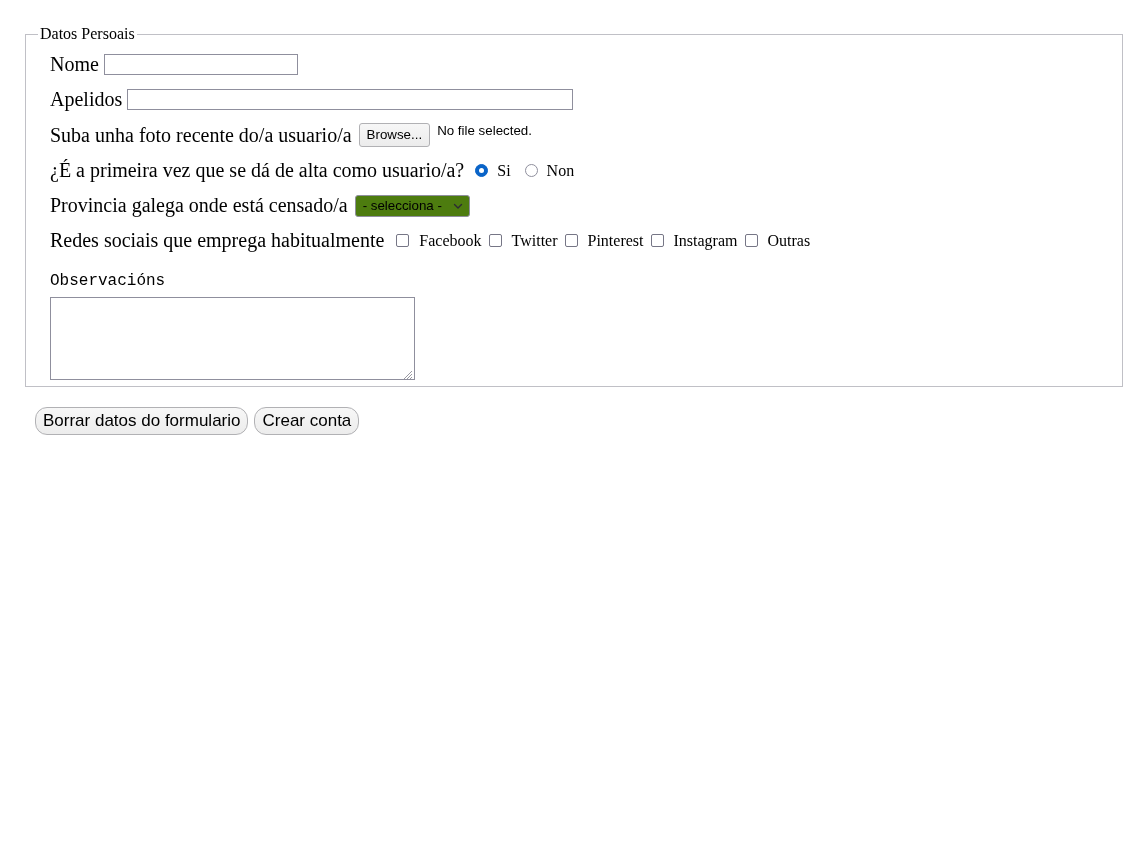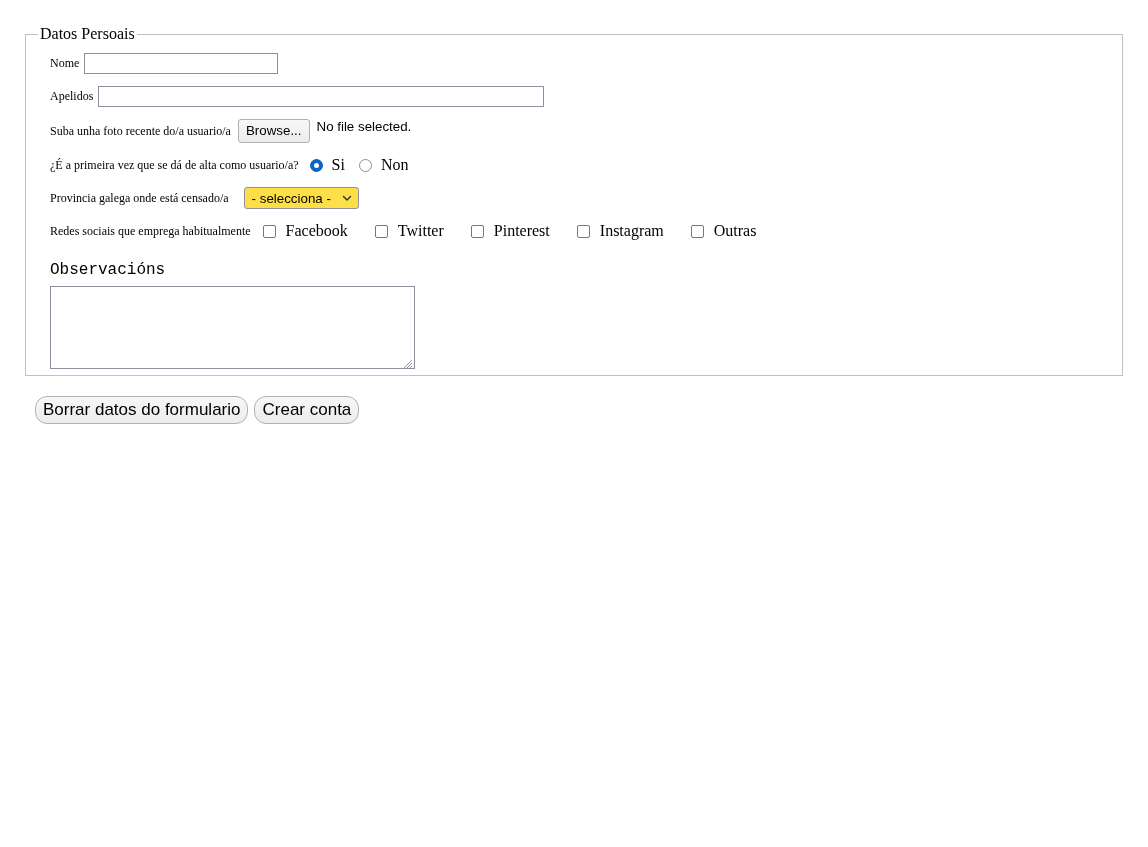--- a/index.html
+++ b/index.html
@@ -47,21 +47,21 @@
   .row {
     display: flex;
     align-items: center;
     padding: 0 0 0 22px;
     min-height: 20px;
     margin-top: 12px;
   }
   .row:first-of-type { margin-top: 10px; }
   .row .lbl {
     font-family: "Liberation Serif", "DejaVu Serif", serif;
-    font-size: 12px;
+    font-size: 20px;
     color: #000;
     white-space: nowrap;
   }
 
   
   input.txt {
     font-family: "Liberation Sans", "DejaVu Sans", sans-serif;
     font-size: 13.333px;
     color: #000;
     background: #ffffff;
@@ -147,43 +147,43 @@
   }
 
   
   .select {
     display: inline-flex;
     align-items: center;
     justify-content: space-between;
     font-family: "Liberation Sans", "DejaVu Sans", sans-serif;
     font-size: 13.333px;
     color: #000;
-    background: #fde047;
+    background: #4d7c0f;
     border: 1px solid #8f8f9d;
     border-radius: 3px;
     padding: 2px 5px 2px 7px;
-    margin-left: 15px;
+    margin-left: 7px;
     height: 22px;
     box-sizing: border-box;
     min-width: 107px;
     cursor: default;
   }
   .select .chev {
     margin-left: 10px;
     display: inline-block;
     line-height: 0;
   }
 
   
   .cb-wrap {
     display: inline-flex;
     align-items: center;
     margin-left: 12px;
   }
-  .cb-wrap + .cb-wrap { margin-left: 27px; }
+  .cb-wrap + .cb-wrap { margin-left: 7px; }
   .checkbox {
     width: 13px;
     height: 13px;
     box-sizing: border-box;
     border: 1px solid #767686;
     background: #ffffff;
     border-radius: 2px;
     display: inline-block;
     flex: 0 0 auto;
   }

